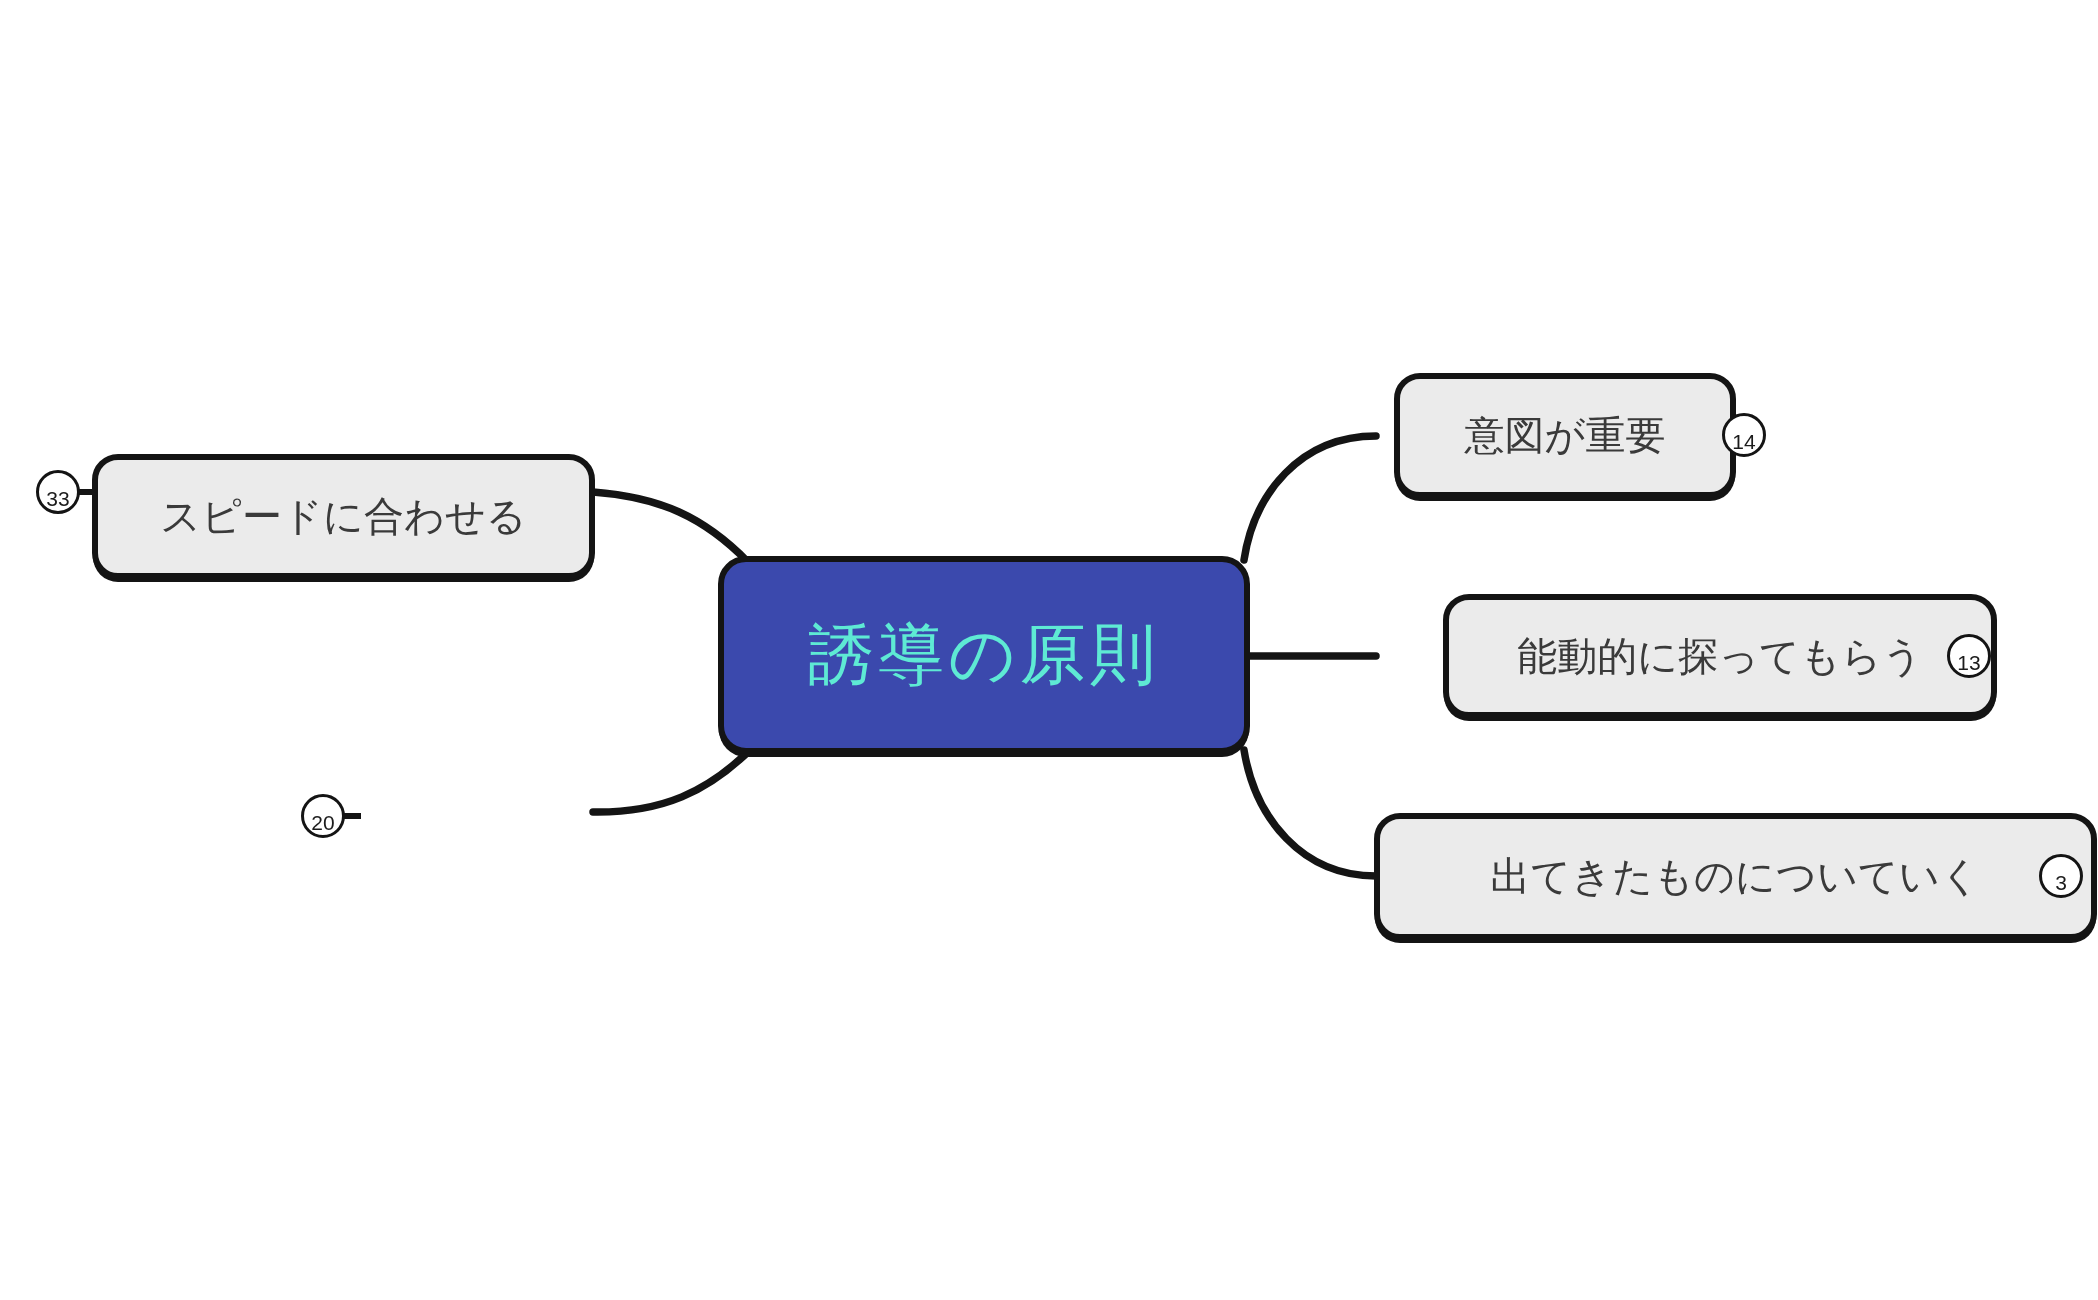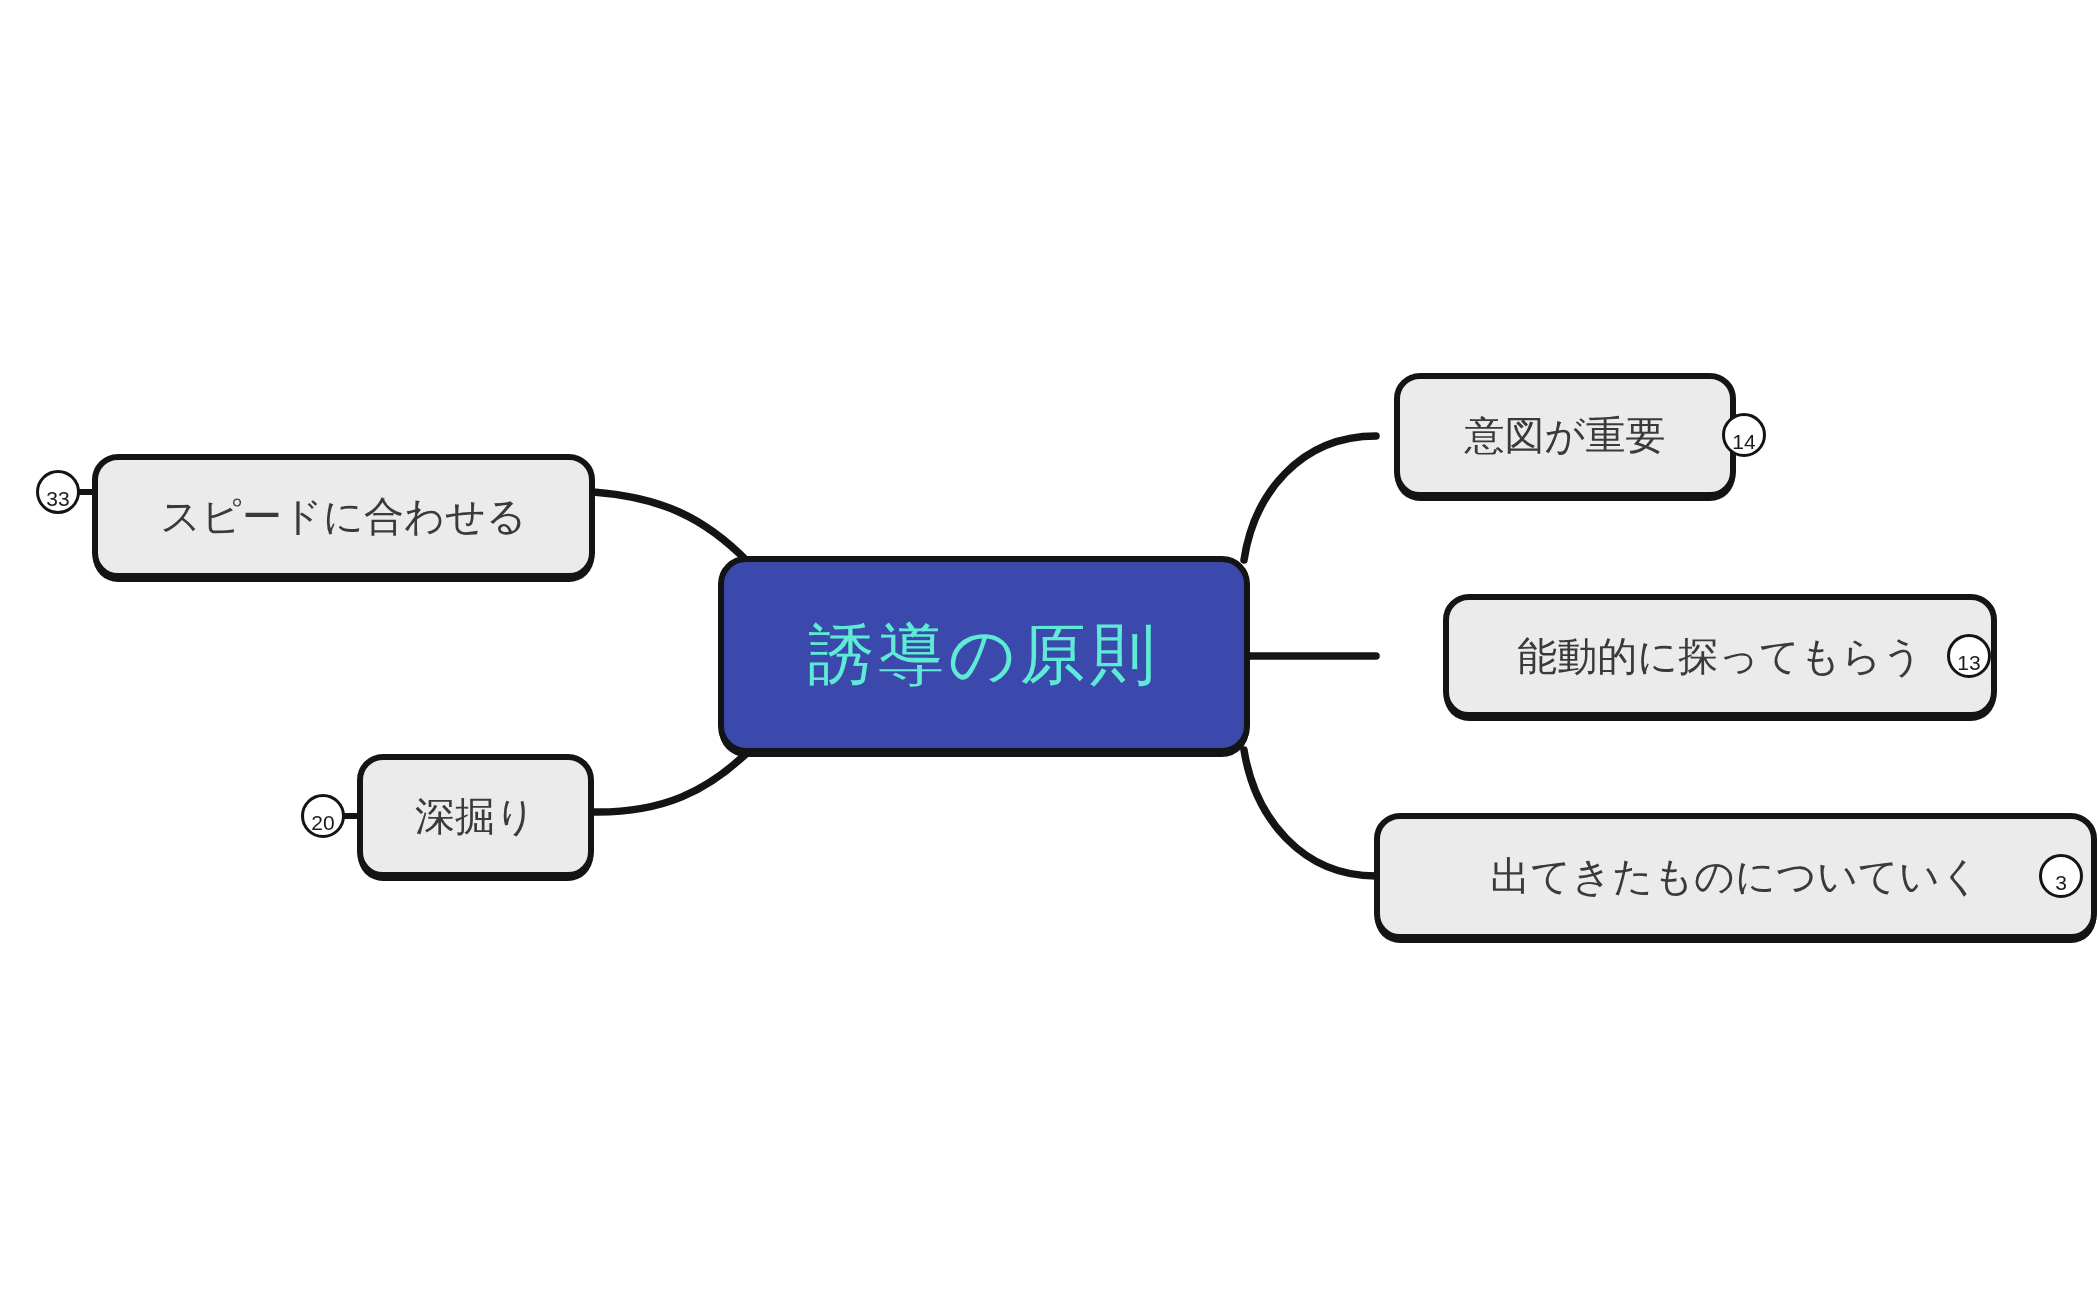--- a/index.html
+++ b/index.html
@@ -70,23 +70,20 @@
     <path d="M 2029 876 L 2049 876" stroke="#141414" stroke-width="6"></path>
   </svg>
 
   <div class="node" id="n-root">
     <span>誘導の原則</span>
   </div>
 
   <div class="node" id="n-speed">
     <span>スピードに合わせる</span>
   </div>
-  <div class="node" id="n-deep">
-    <span>深掘り</span>
-  </div>
 
   <div class="node" id="n-intent">
     <span>意図が重要</span>
   </div>
   <div class="node" id="n-active">
     <span>能動的に探ってもらう</span>
   </div>
   <div class="node" id="n-follow">
     <span>出てきたものについていく</span>
   </div>

